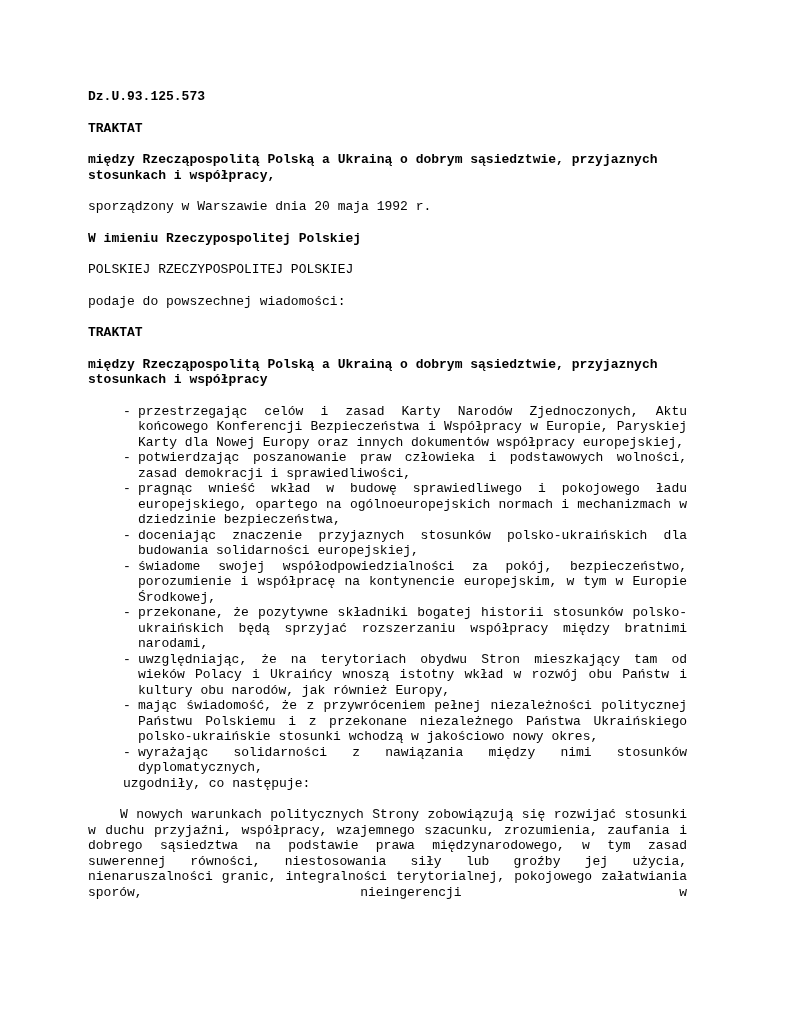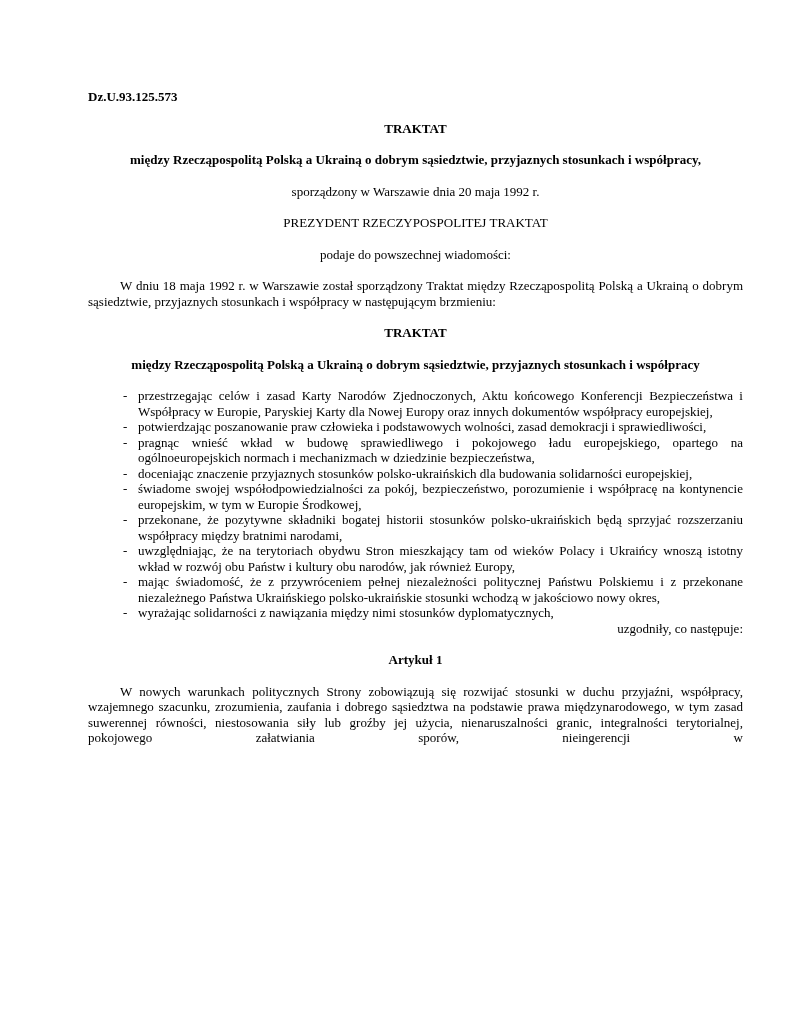--- a/index.html
+++ b/index.html
@@ -6,32 +6,32 @@
     margin: 0;
     padding: 0;
     background: #ffffff;
   }
   .page {
     position: relative;
     width: 791px;
     height: 1024px;
     background: #ffffff;
     box-sizing: border-box;
-    padding: 89px 48px 0 88px;
+    padding: 89px 104px 0 88px;
     overflow: hidden;
-    font-family: Liberation Serif, serif;
+    font-family: Liberation Mono, monospace;
     font-size: 13px;
     line-height: 15.5px;
     color: #000000;
   }
   .block {
     margin: 0 0 16px 0;
   }
   .bold { font-weight: bold; }
-  .center { text-align: center; }
+  .center { text-align: left; }
   .justify { text-align: justify; }
   .indent { text-indent: 32px; }
   .justify-last { text-align: justify; text-align-last: justify; }
 
   .preamble-list {
     margin: 0 0 0 0;
   }
   .preamble-item {
     position: relative;
     padding-left: 50px;
@@ -39,43 +39,42 @@
     margin: 0;
   }
   .preamble-item .dash {
     position: absolute;
     left: 35px;
     top: 0;
   }
   .agreed-line {
     padding-left: 35px;
     margin: 0 0 16px 0;
-    text-align: right;
   }
 </style>
 </head>
 <body>
 
 <div class="page">
 
   <p class="block bold">Dz.U.93.125.573</p>
 
   <p class="block bold center">TRAKTAT</p>
 
   <p class="block bold center">między Rzecząpospolitą Polską a Ukrainą o dobrym sąsiedztwie, przyjaznych stosunkach i współpracy,</p>
 
   <p class="block center">sporządzony w Warszawie dnia 20 maja 1992 r.</p>
 
 
+  <p class="block bold center">W imieniu Rzeczypospolitej Polskiej</p>
 
-  <p class="block center">PREZYDENT RZECZYPOSPOLITEJ TRAKTAT</p>
+  <p class="block center">POLSKIEJ RZECZYPOSPOLITEJ POLSKIEJ</p>
 
   <p class="block center">podaje do powszechnej wiadomości:</p>
 
-  <p class="block justify indent">W dniu 18 maja 1992 r. w Warszawie został sporządzony Traktat między Rzecząpospolitą Polską a Ukrainą o dobrym sąsiedztwie, przyjaznych stosunkach i współpracy w następującym brzmieniu:</p>
 
   <p class="block bold center">TRAKTAT</p>
 
   <p class="block bold center">między Rzecząpospolitą Polską a Ukrainą o dobrym sąsiedztwie, przyjaznych stosunkach i współpracy</p>
 
 
   <div class="preamble-list">
 
       <div class="preamble-item">
         <span class="dash">-</span>
@@ -118,17 +117,16 @@
       </div>
 
       <div class="preamble-item">
         <span class="dash">-</span>
         <span>wyrażając solidarności z nawiązania między nimi stosunków dyplomatycznych,</span>
       </div>
     </div>
 
   <p class="agreed-line">uzgodniły, co następuje:</p>
 
-  <p class="block bold center">Artykuł 1</p>
 
   <p class="block justify-last indent">W nowych warunkach politycznych Strony zobowiązują się rozwijać stosunki w duchu przyjaźni, współpracy, wzajemnego szacunku, zrozumienia, zaufania i dobrego sąsiedztwa na podstawie prawa międzynarodowego, w tym zasad suwerennej równości, niestosowania siły lub groźby jej użycia, nienaruszalności granic, integralności terytorialnej, pokojowego załatwiania sporów, nieingerencji w</p>
 
 </div>
 
 </body></html>

